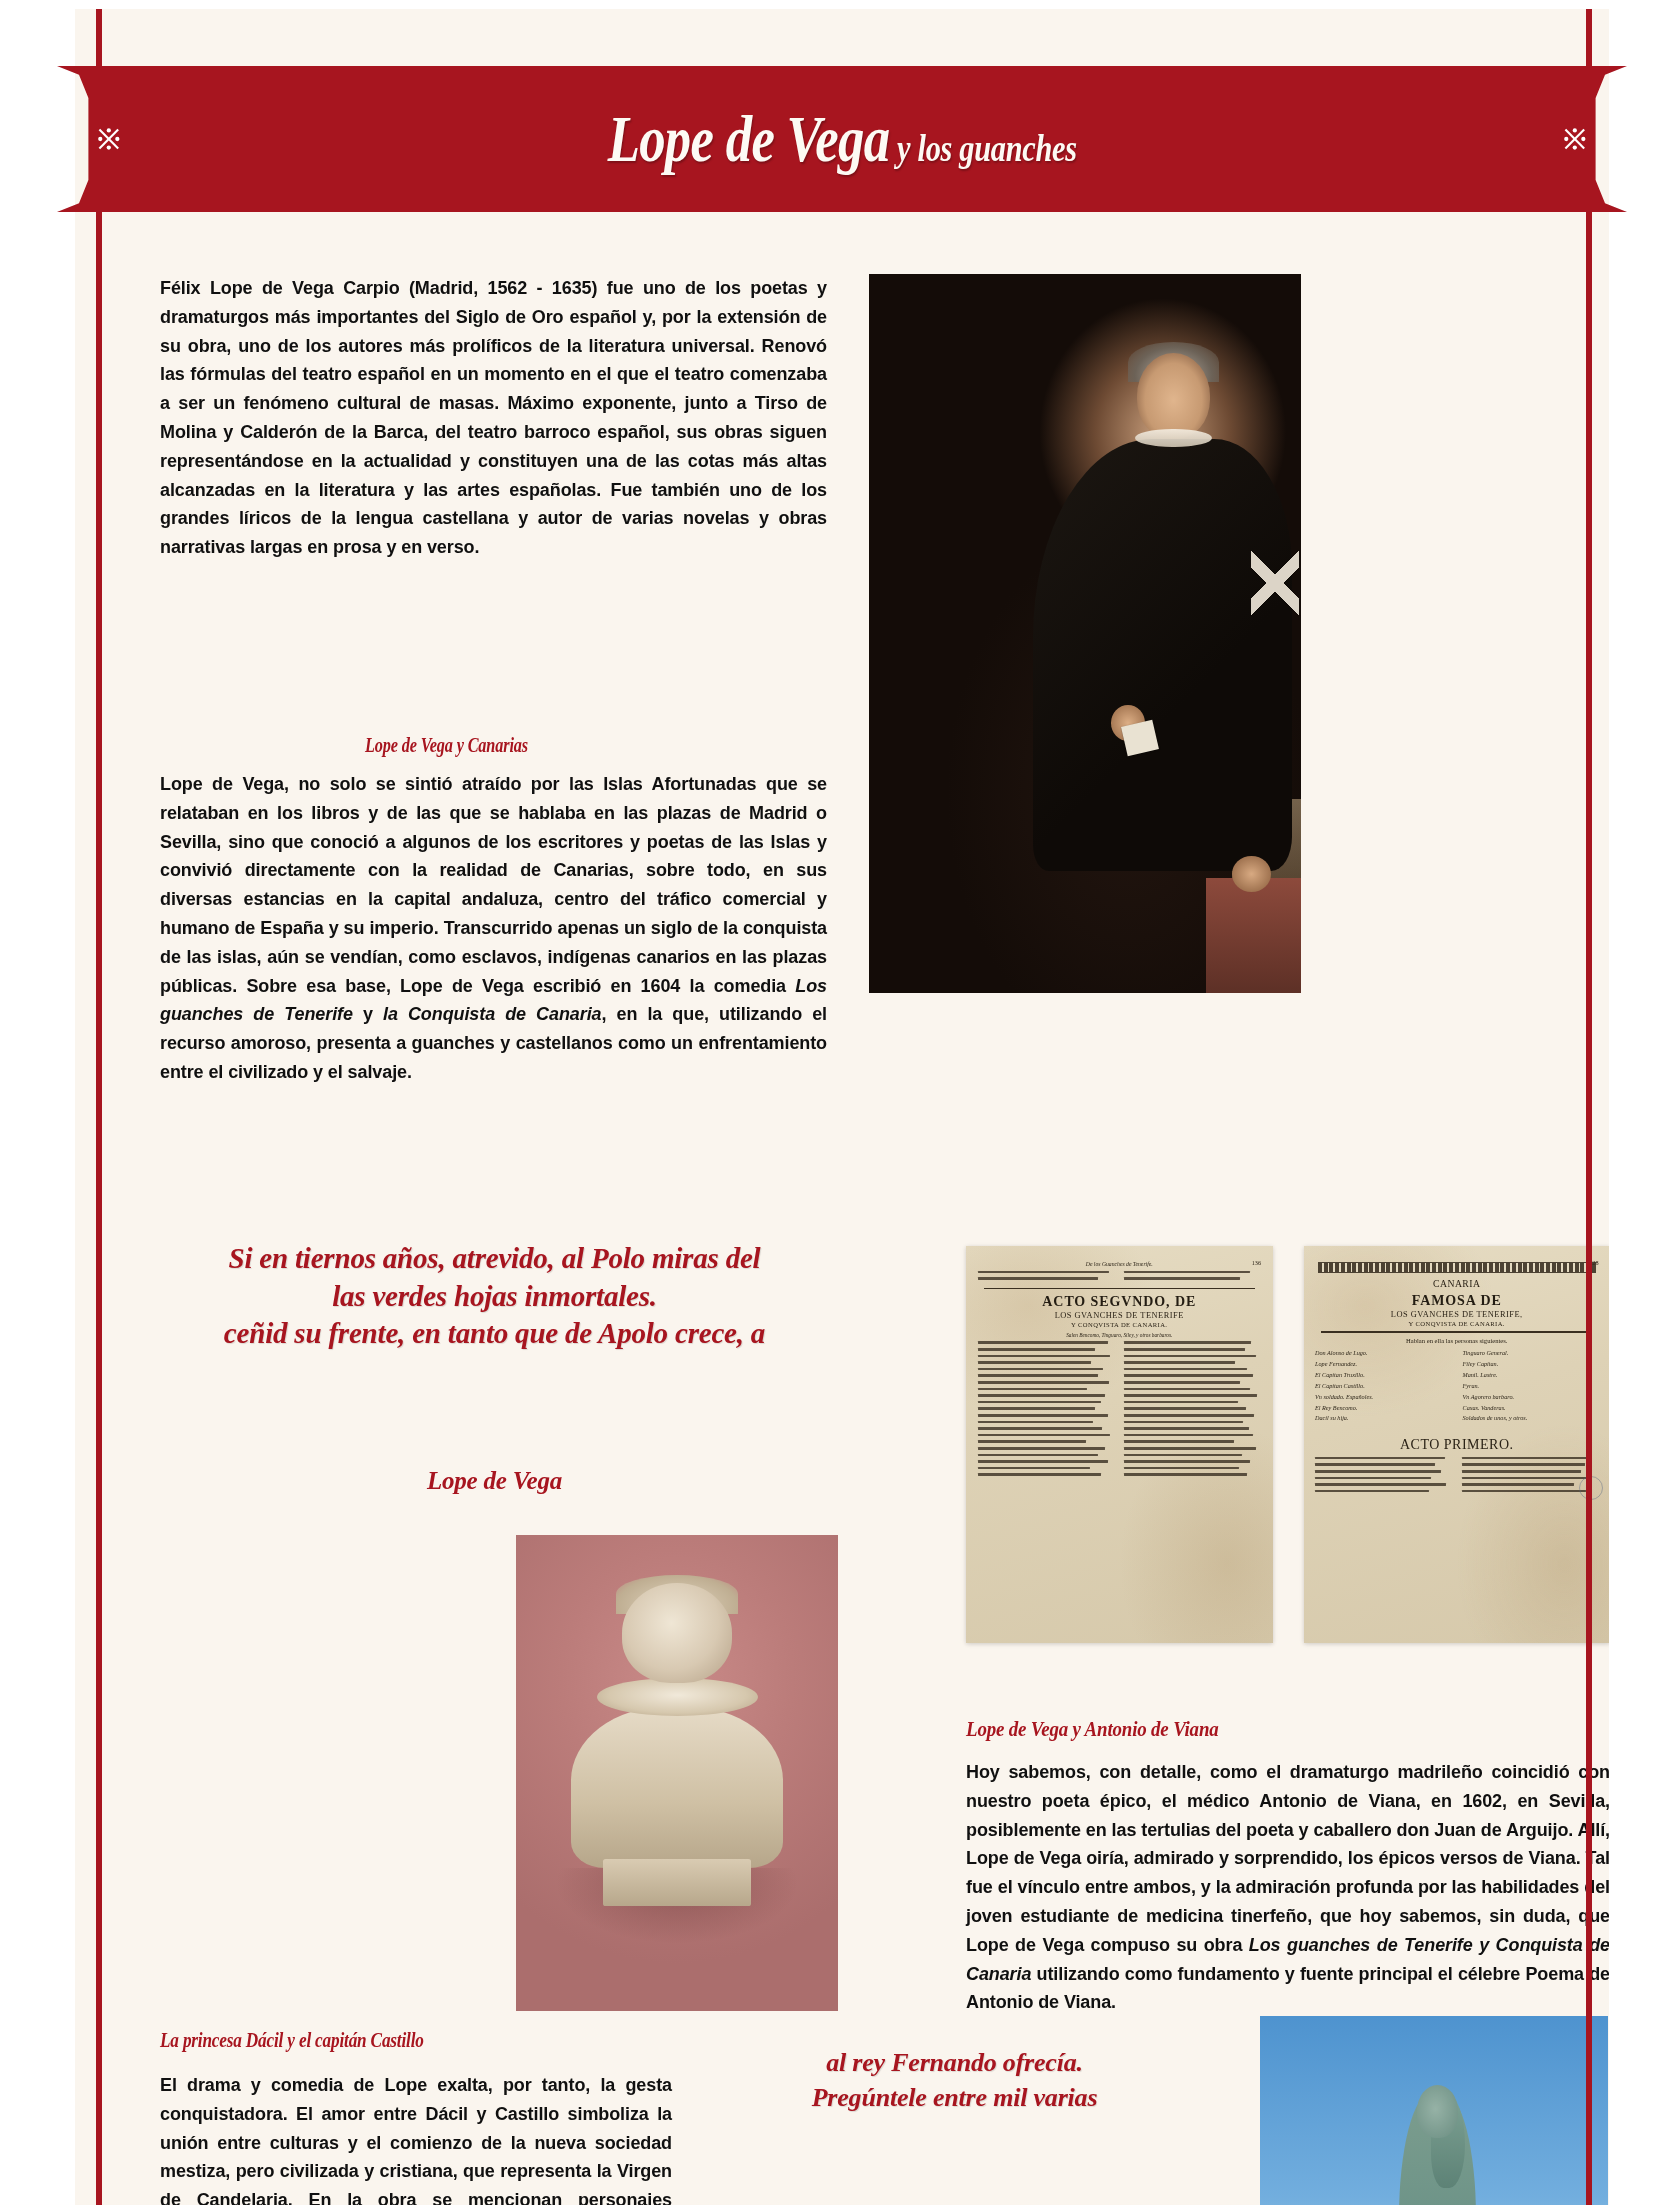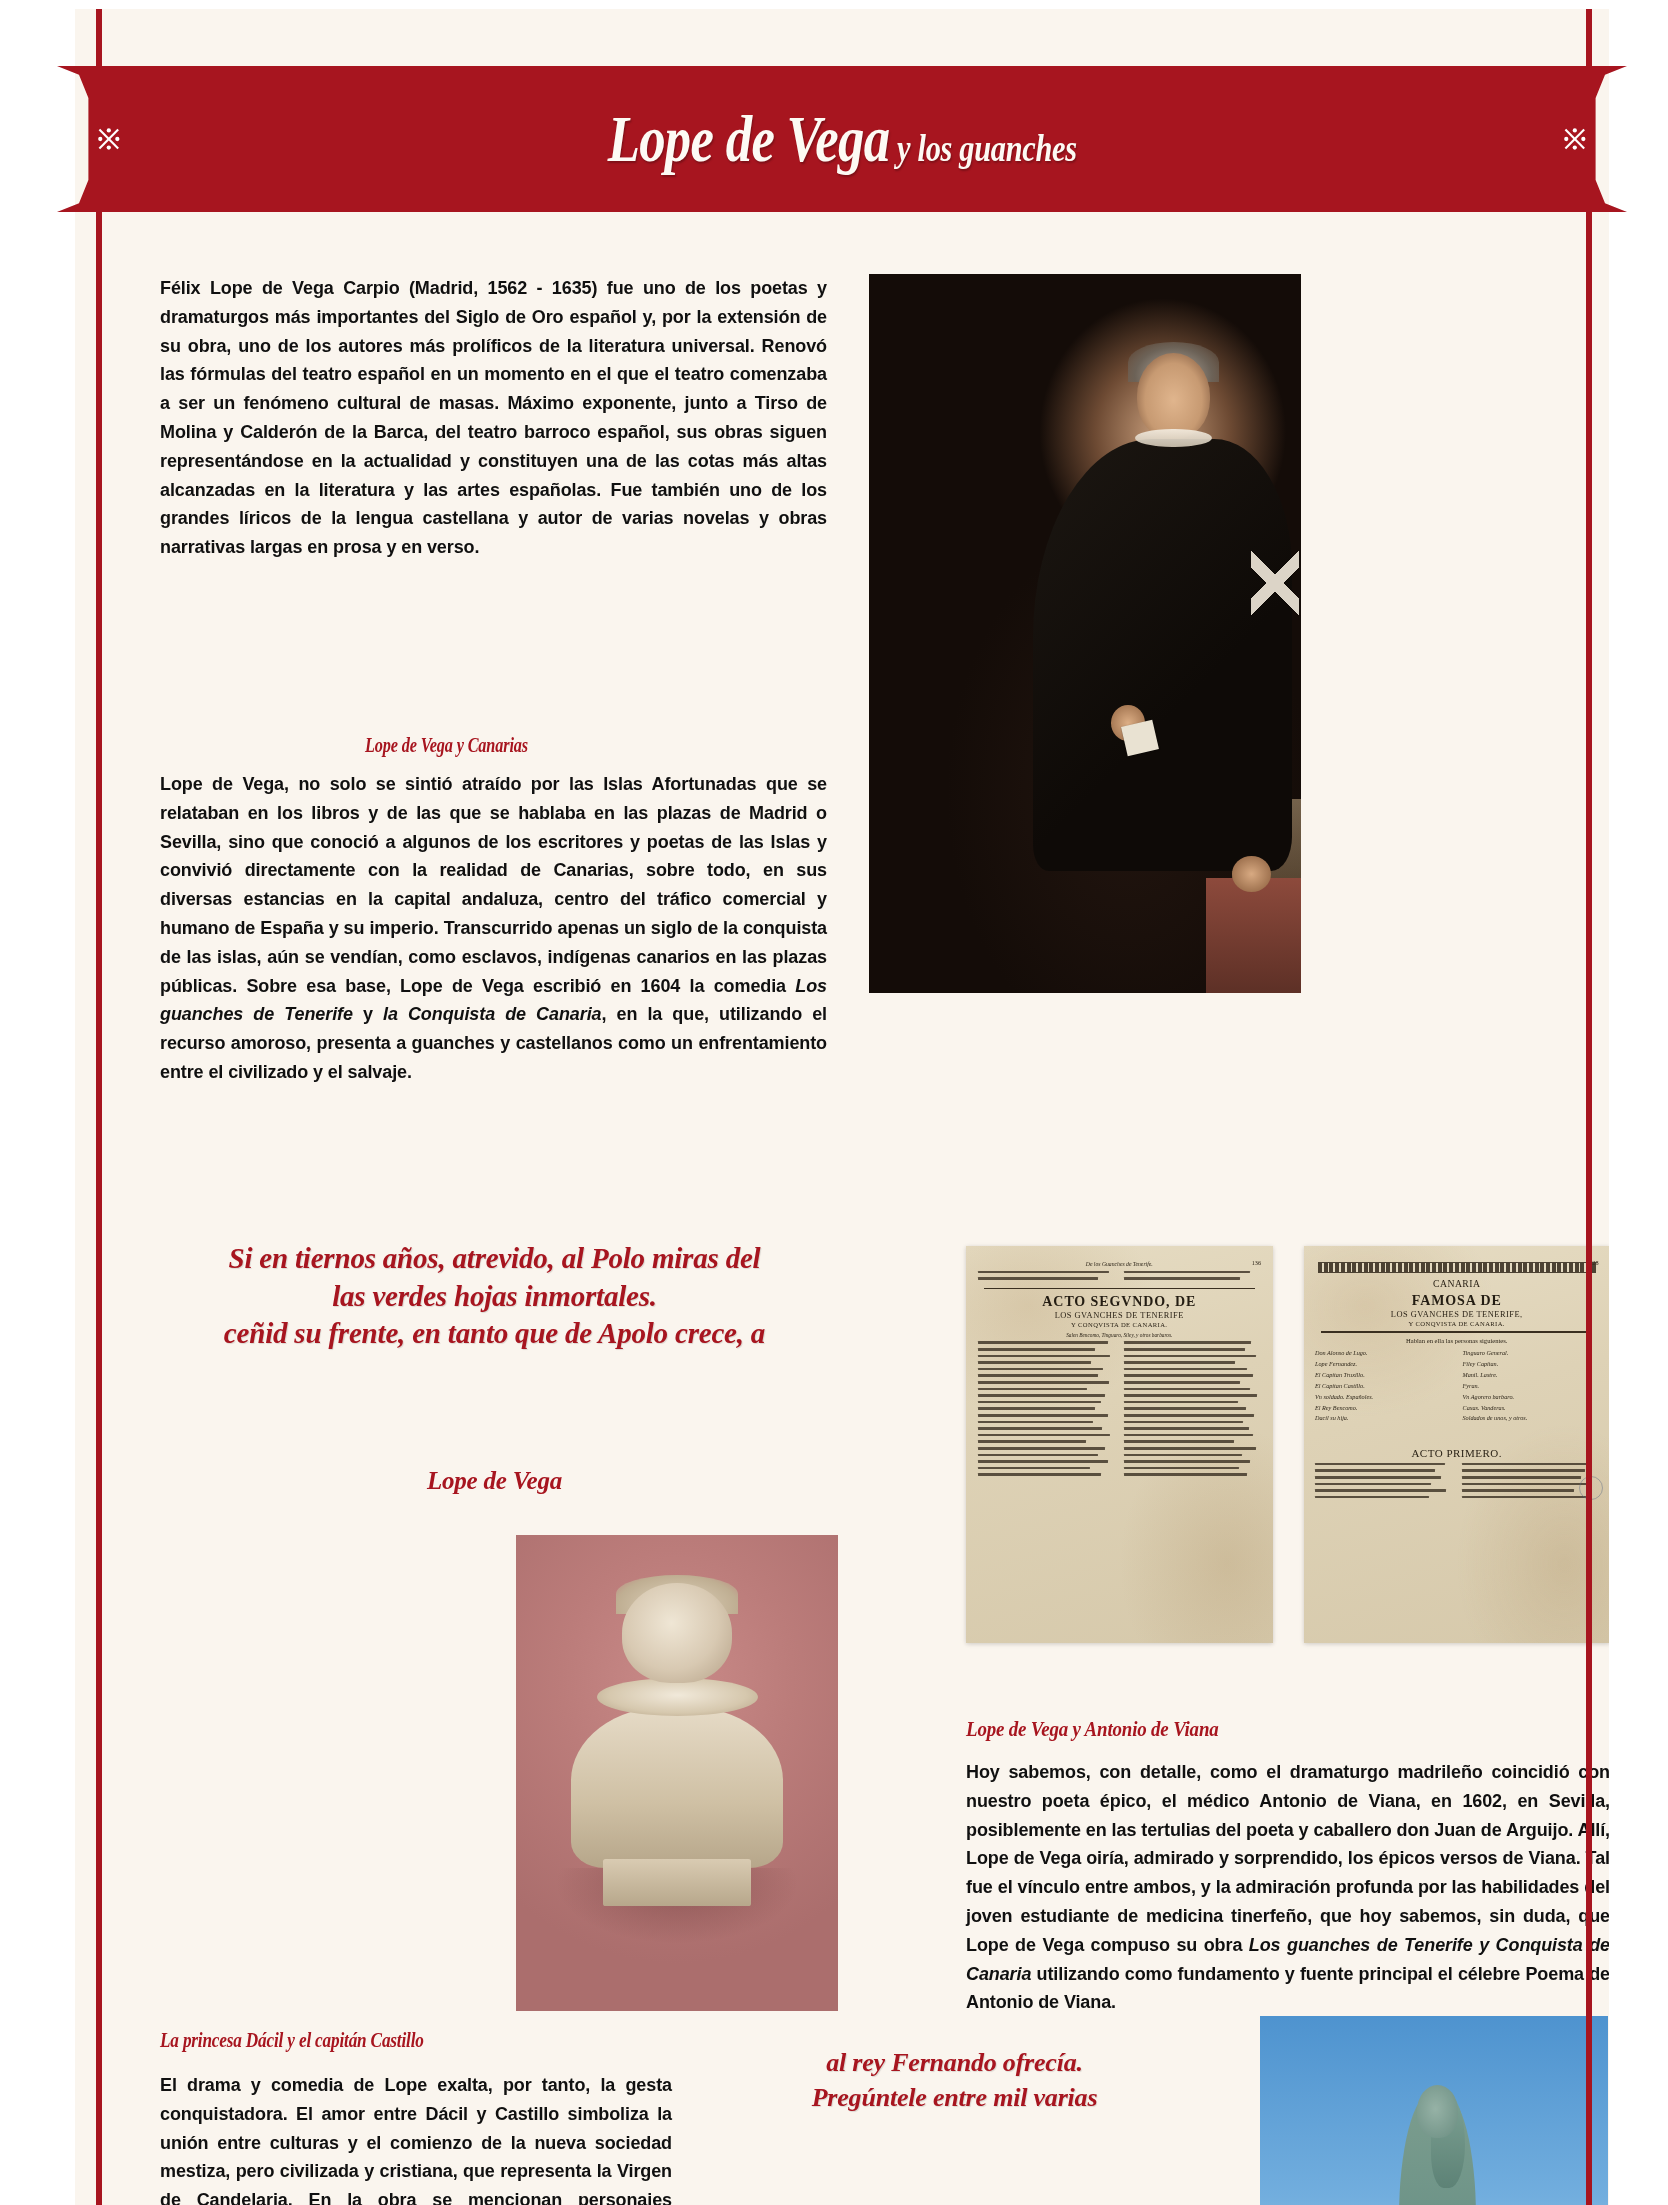--- a/index.html
+++ b/index.html
@@ -372,21 +372,21 @@
           <div class="fx-col" style="font-family:'Liberation Serif',serif; font-style:italic; font-size:6.2px; color:#2b2317; line-height:1.75;">
             <div>Tinguaro General.</div>
             <div>Filey Capitan.</div>
             <div>Manil. Lastre.</div>
             <div>Fyran.</div>
             <div>Vn Agorero barbaro.</div>
             <div>Caxas. Vanderas.</div>
             <div>Soldados de unos, y otros.</div>
           </div>
         </div>
-        <div class="fx-mid" style="font-size:11px; margin-top:23px;">ACTO PRIMERO.</div>
+        <div class="fx-mid" style="font-size:14px; margin-top:13px;">ACTO PRIMERO.</div>
         <div class="fx-cols" style="margin-top:3.5px;">
           <div class="fx-col">
             <div class="fx-line" style="width:95%"></div>
               <div class="fx-line" style="width:88%"></div>
             <div class="fx-line" style="width:92%"></div>
               <div class="fx-line" style="width:85%"></div>
             <div class="fx-line" style="width:96%"></div>
               <div class="fx-line" style="width:83%"></div>
           </div>
           <div class="fx-col">

